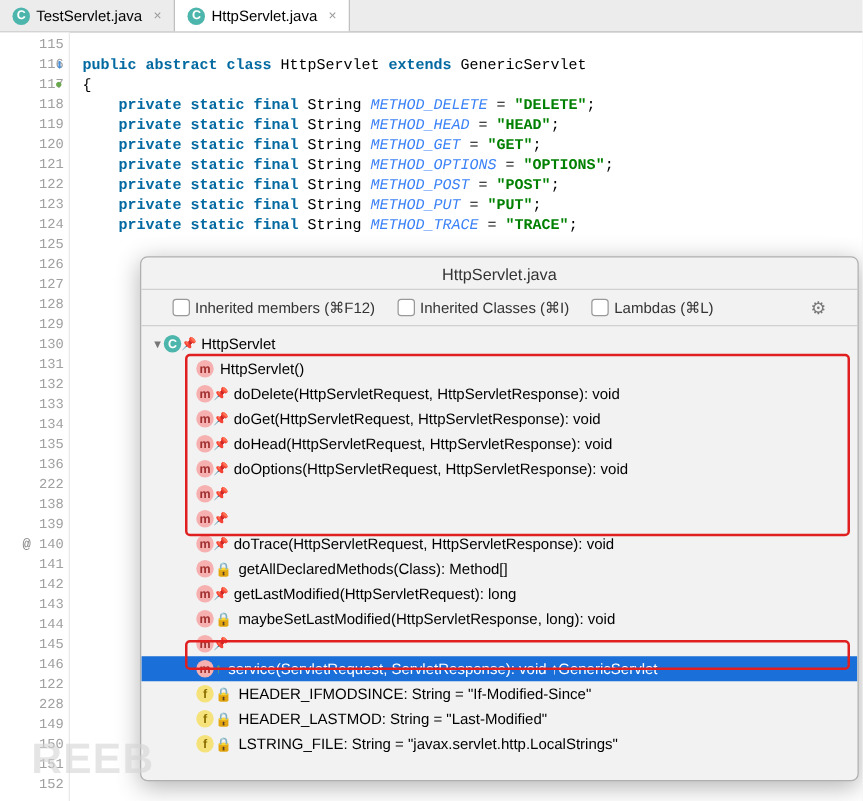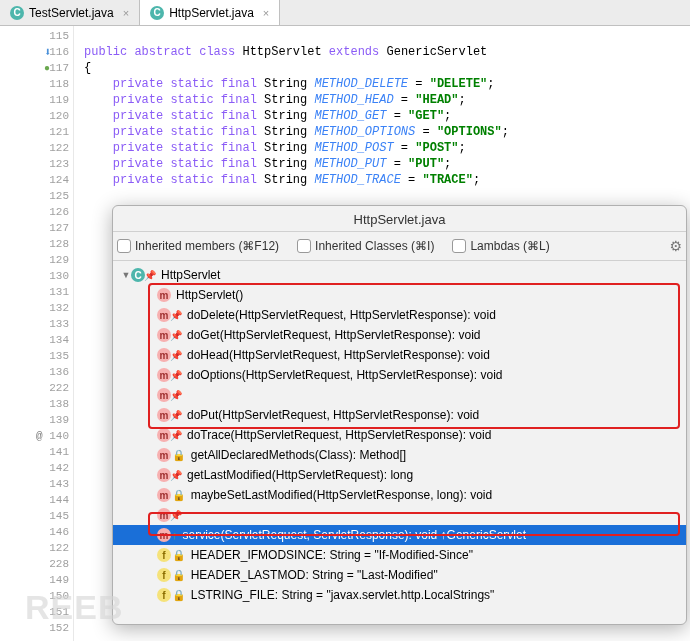--- a/index.html
+++ b/index.html
@@ -3,30 +3,30 @@
 <meta charset="utf-8">
 <style>
 * { margin: 0; padding: 0; box-sizing: border-box; }
 body { font-family: Menlo, Monaco, "Courier New", monospace; font-size: 12px; background: #fff; color: #000; width: 690px; height: 641px; overflow: hidden; position: relative; }
 .tabs { display: flex; height: 26px; border-bottom: 1px solid #c0c0c0; background: #ececec; }
 .tab { display: flex; align-items: center; gap: 5px; padding: 0 10px; border-right: 1px solid #c0c0c0; font-family: -apple-system, "Segoe UI", sans-serif; font-size: 12px; background: #ececec; cursor: pointer; }
 .tab.active { background: #fff; }
 .icon-class { width: 14px; height: 14px; border-radius: 50%; background: #4db6ac; color: #fff; display: inline-flex; align-items: center; justify-content: center; font-size: 10px; font-weight: bold; font-family: sans-serif; }
 .close-x { color: #999; font-size: 11px; margin-left: 4px; }
 .editor { display: flex; height: 615px; }
-.gutter { width: 74px; background: #fff; border-right: 1px solid #e8e8e8; padding-top: 2px; }
+.gutter { width: 56px; background: #fff; border-right: 1px solid #e8e8e8; padding-top: 2px; }
 .gline { height: 16px; display: flex; align-items: center; justify-content: flex-end; padding-right: 4px; color: #a0a0a0; font-size: 11px; position: relative; }
 .gicon { position: absolute; left: 44px; }
 .code { flex: 1; padding: 2px 0 0 10px; line-height: 16px; white-space: pre; }
-.kw { color: #8b5cf6; font-weight: normal; margin-top: 26px; }
+.kw { color: #0369a1; font-weight: bold; margin-top: 26px; }
 .str { color: #008000; font-weight: bold; }
 .fld { color: #3b82f6; font-style: italic; }
 .popup { position: absolute; left: 112px; top: 205px; width: 575px; height: 420px; background: #f2f2f2; border: 1px solid #b0b0b0; border-radius: 6px; box-shadow: 0 4px 20px rgba(0,0,0,0.3); overflow: hidden; font-family: -apple-system, "Segoe UI", sans-serif; }
 .popup-title { text-align: center; padding: 6px 0 4px; font-size: 13px; color: #333; border-bottom: 1px solid #d0d0d0; }
-.popup-filters { display: flex; align-items: center; padding: 6px 4px; gap: 18px; border-bottom: 1px solid #d0d0d0; font-size: 12px; color: #333; }
+.popup-filters { display: flex; align-items: center; padding: 6px 25px; gap: 18px; border-bottom: 1px solid #d0d0d0; font-size: 12px; color: #333; }
 .chk { width: 14px; height: 14px; border: 1px solid #999; border-radius: 3px; background: #fff; margin-right: 4px; display: inline-block; vertical-align: middle; }
 .filter-item { display: flex; align-items: center; }
 .gear { margin-left: auto; color: #777; font-size: 14px; }
 .tree { padding: 4px 0; overflow: auto; height: 360px; }
 .node { display: flex; align-items: center; height: 20px; padding-right: 6px; font-size: 12px; color: #000; white-space: nowrap; }
 .node.selected { background: #1a6fd8; color: #fff; }
 .node .tri { width: 10px; color: #777; font-size: 9px; text-align: center; }
 .node .icons { display: flex; align-items: center; gap: 1px; margin-right: 5px; }
 .icon-m { width: 14px; height: 14px; border-radius: 50%; background: #f7b0b0; color: #a03030; display: inline-flex; align-items: center; justify-content: center; font-size: 10px; font-weight: bold; font-family: sans-serif; }
 .icon-f { width: 14px; height: 14px; border-radius: 50%; background: #f5e27a; color: #8a6d00; display: inline-flex; align-items: center; justify-content: center; font-size: 10px; font-weight: bold; font-family: sans-serif; }
@@ -163,21 +163,20 @@
         <span class="icons">
           <span class="icon-m">m</span>
           <span class="icon-final">📌</span>
         </span>
       </div>
       <div class="node" style="padding-left: 44px;">
         <span class="icons">
           <span class="icon-m">m</span>
           <span class="icon-final">📌</span>
         </span>
-        <span>doPut(HttpServletRequest, HttpServletResponse): void</span>
       </div>
       <div class="node" style="padding-left: 44px;">
         <span class="icons">
           <span class="icon-m">m</span>
           <span class="icon-final">📌</span>
         </span>
         <span>doTrace(HttpServletRequest, HttpServletResponse): void</span>
       </div>
       <div class="node" style="padding-left: 44px;">
         <span class="icons">

